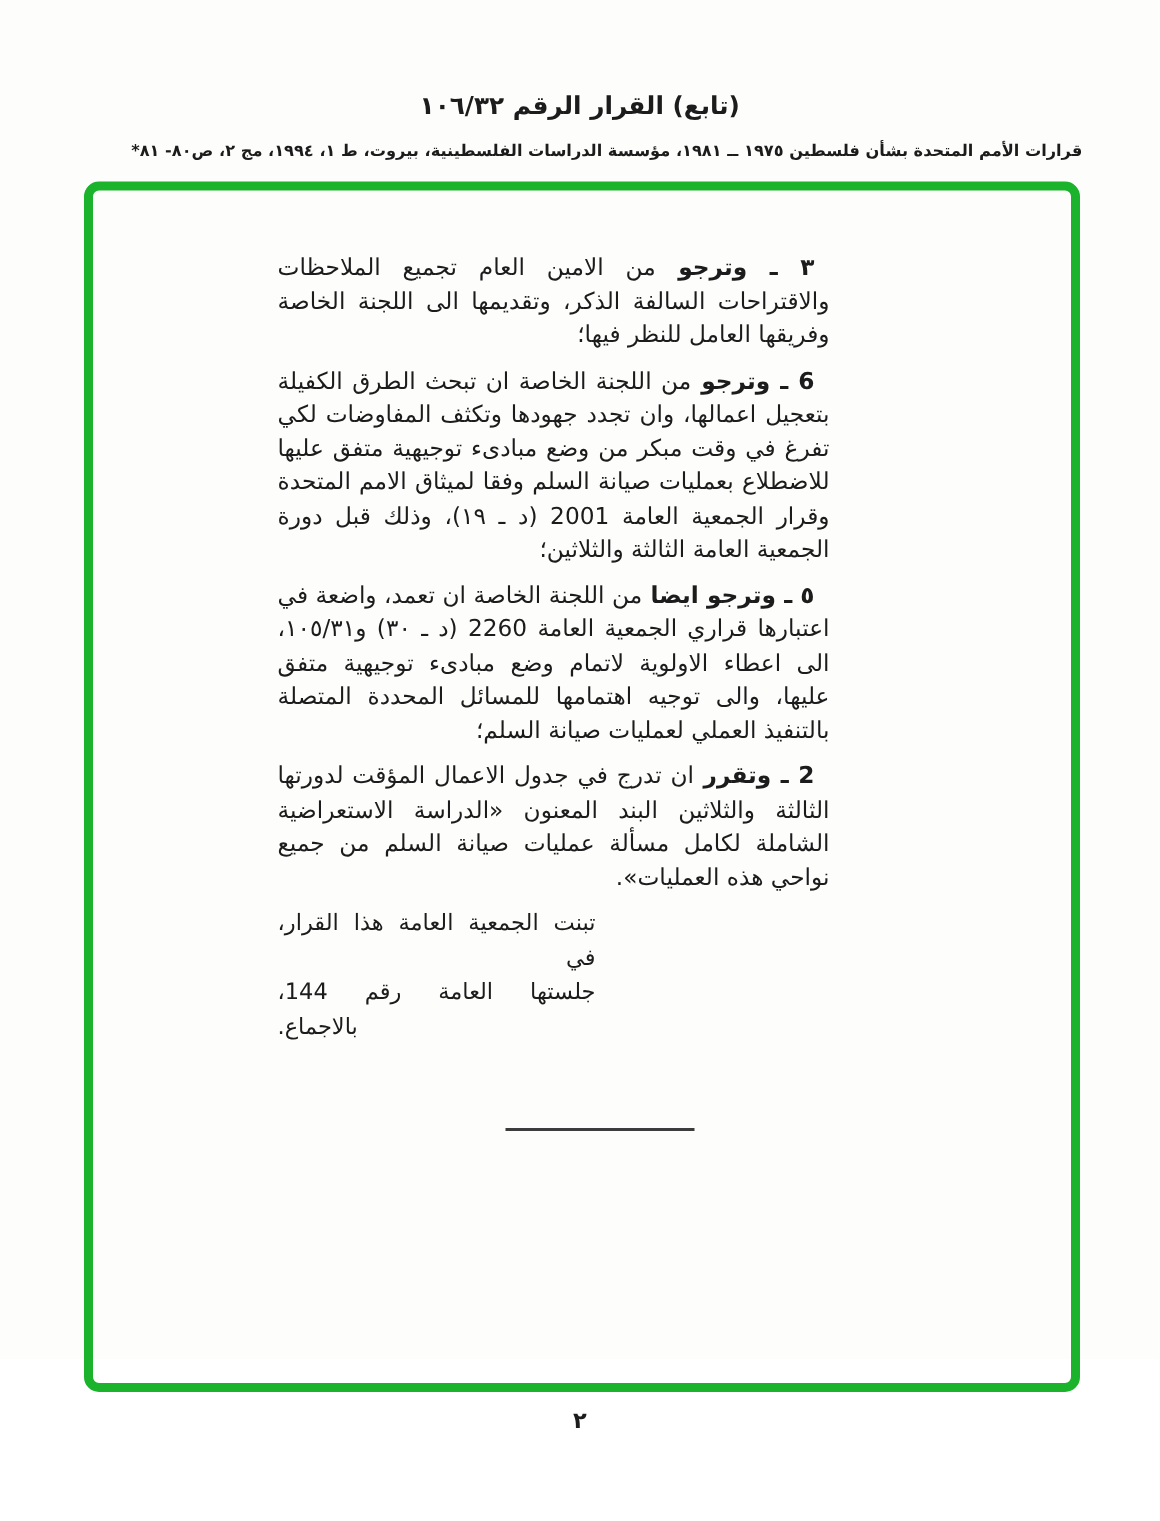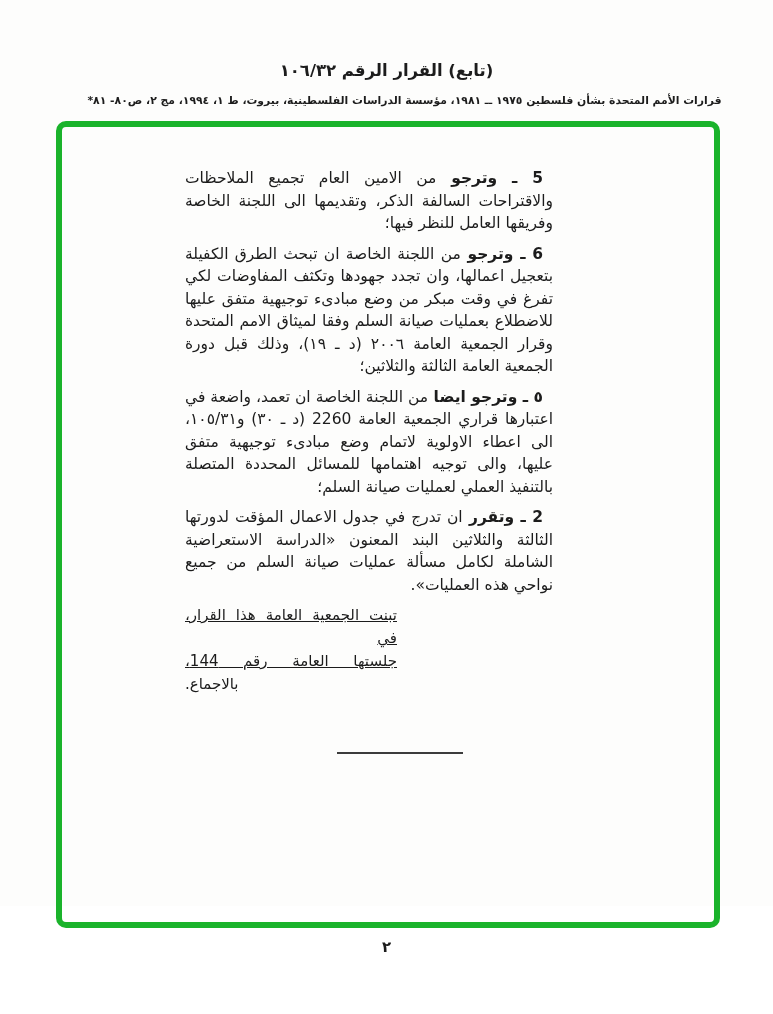--- a/index.html
+++ b/index.html
@@ -61,21 +61,20 @@
   .para b{font-weight:bold;}
   .adoption{
     width:212px;
     margin:4px auto 0 0; 
     font-size:15px;
     line-height:23px;
   }
   .adoption .just{
     text-align:justify;
     text-align-last:justify;
-    text-decoration:underline;
   }
   .adoption .flush-left{
     text-align:right;
     text-align-last:left;
   }
   .separator{
     width:126px;
     border:0;
     border-top:2px solid #3c3c3c;
     margin:56px 90px 0 auto; 
@@ -95,23 +94,23 @@
 <div class="page">
 
   <div class="doc-title">(تابع) القرار الرقم ١٠٦/٣٢</div>
 
   <div class="doc-source">قرارات الأمم المتحدة بشأن فلسطين ١٩٧٥ ــ ١٩٨١، مؤسسة الدراسات الفلسطينية، بيروت، ط ١، ١٩٩٤، مج ٢، ص٨٠- ٨١*</div>
 
   <div class="frame"></div>
 
   <div class="body-col">
 
-    <p class="para"><b>5 ـ وترجو </b><span>من الامين العام تجميع الملاحظات والاقتراحات السالفة الذكر، وتقديمها الى اللجنة الخاصة وفريقها العامل للنظر فيها؛</span></p>
+    <p class="para"><b>٣ ـ وترجو </b><span>من الامين العام تجميع الملاحظات والاقتراحات السالفة الذكر، وتقديمها الى اللجنة الخاصة وفريقها العامل للنظر فيها؛</span></p>
 
-    <p class="para"><b>6 ـ وترجو </b><span>من اللجنة الخاصة ان تبحث الطرق الكفيلة بتعجيل اعمالها، وان تجدد جهودها وتكثف المفاوضات لكي تفرغ في وقت مبكر من وضع مبادىء توجيهية متفق عليها للاضطلاع بعمليات صيانة السلم وفقا لميثاق الامم المتحدة وقرار الجمعية العامة ٢٠٠٦ (د ـ ١٩)، وذلك قبل دورة الجمعية العامة الثالثة والثلاثين؛</span></p>
+    <p class="para"><b>6 ـ وترجو </b><span>من اللجنة الخاصة ان تبحث الطرق الكفيلة بتعجيل اعمالها، وان تجدد جهودها وتكثف المفاوضات لكي تفرغ في وقت مبكر من وضع مبادىء توجيهية متفق عليها للاضطلاع بعمليات صيانة السلم وفقا لميثاق الامم المتحدة وقرار الجمعية العامة 2001 (د ـ ١٩)، وذلك قبل دورة الجمعية العامة الثالثة والثلاثين؛</span></p>
 
     <p class="para"><b>٥ ـ وترجو ايضا </b><span>من اللجنة الخاصة ان تعمد، واضعة في اعتبارها قراري الجمعية العامة 2260 (د ـ ٣٠) و١٠٥/٣١، الى اعطاء الاولوية لاتمام وضع مبادىء توجيهية متفق عليها، والى توجيه اهتمامها للمسائل المحددة المتصلة بالتنفيذ العملي لعمليات صيانة السلم؛</span></p>
 
 
     <p class="para"><b>2 ـ وتقرر </b><span>ان تدرج في جدول الاعمال المؤقت لدورتها الثالثة والثلاثين البند المعنون «الدراسة الاستعراضية الشاملة لكامل مسألة عمليات صيانة السلم من جميع نواحي هذه العمليات».</span></p>
 
     <div class="adoption">
       <div class="just">تبنت الجمعية العامة هذا القرار، في</div>
       <div class="just">جلستها العامة رقم 144،</div>
       <div class="flush-left">بالاجماع.</div>

